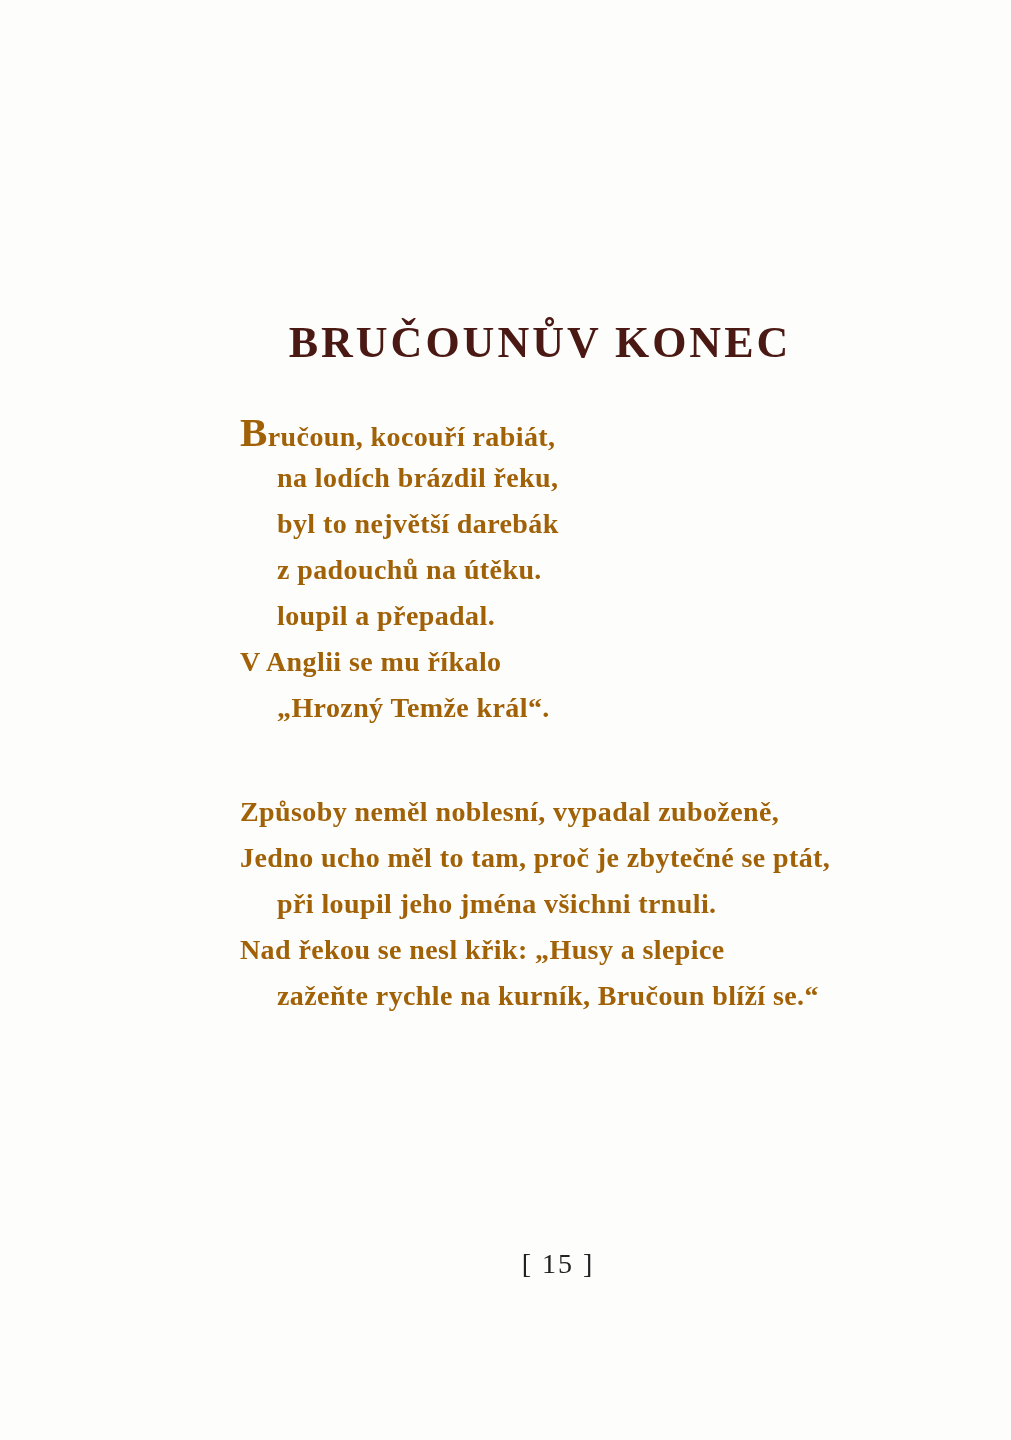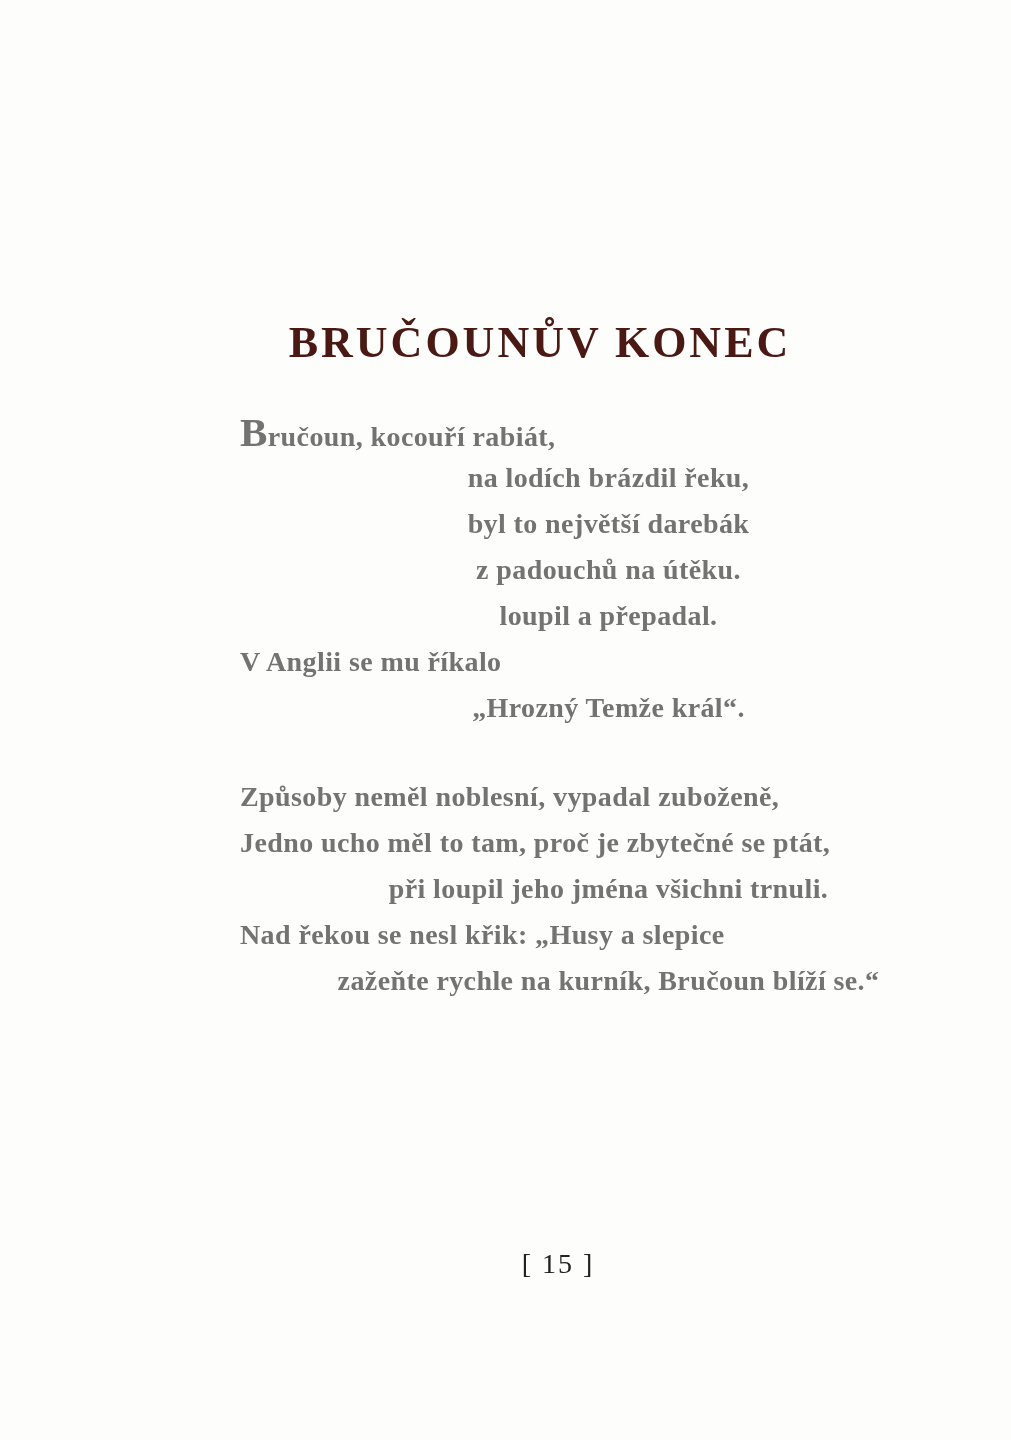--- a/index.html
+++ b/index.html
@@ -27,37 +27,36 @@
     color: #4b1914;
     margin-left: 21px;
   }
   .poem {
     position: absolute;
     left: 240px;
     top: 409px;
     width: 700px;
     font-size: 28px;
     font-weight: bold;
-    color: #737373;
+    color: #a16207;
     letter-spacing: 0.4px;
   }
   .stanza {
     margin: 0;
   }
   .stanza-2 {
-    margin-top: 43px;
+    margin-top: 58px;
   }
   .poem-line {
     height: 46px;
     line-height: 46px;
     white-space: nowrap;
   }
   .poem-line.indent {
     padding-left: 37px;
-    text-align: center;
   }
   .drop-cap {
     font-size: 41px;
   }
   .page-number {
     position: absolute;
     top: 1248px;
     left: 558px;
     transform: translateX(-50%);
     font-size: 28px;

